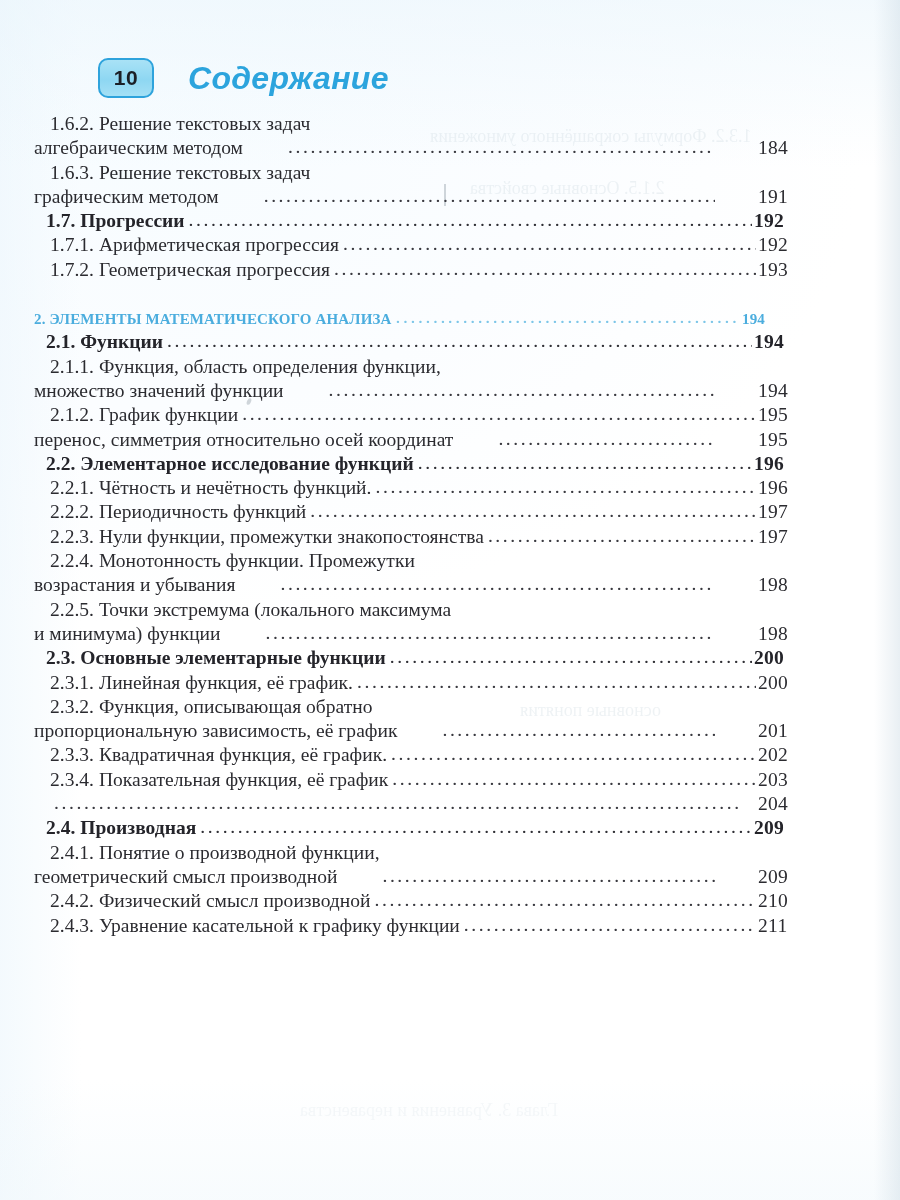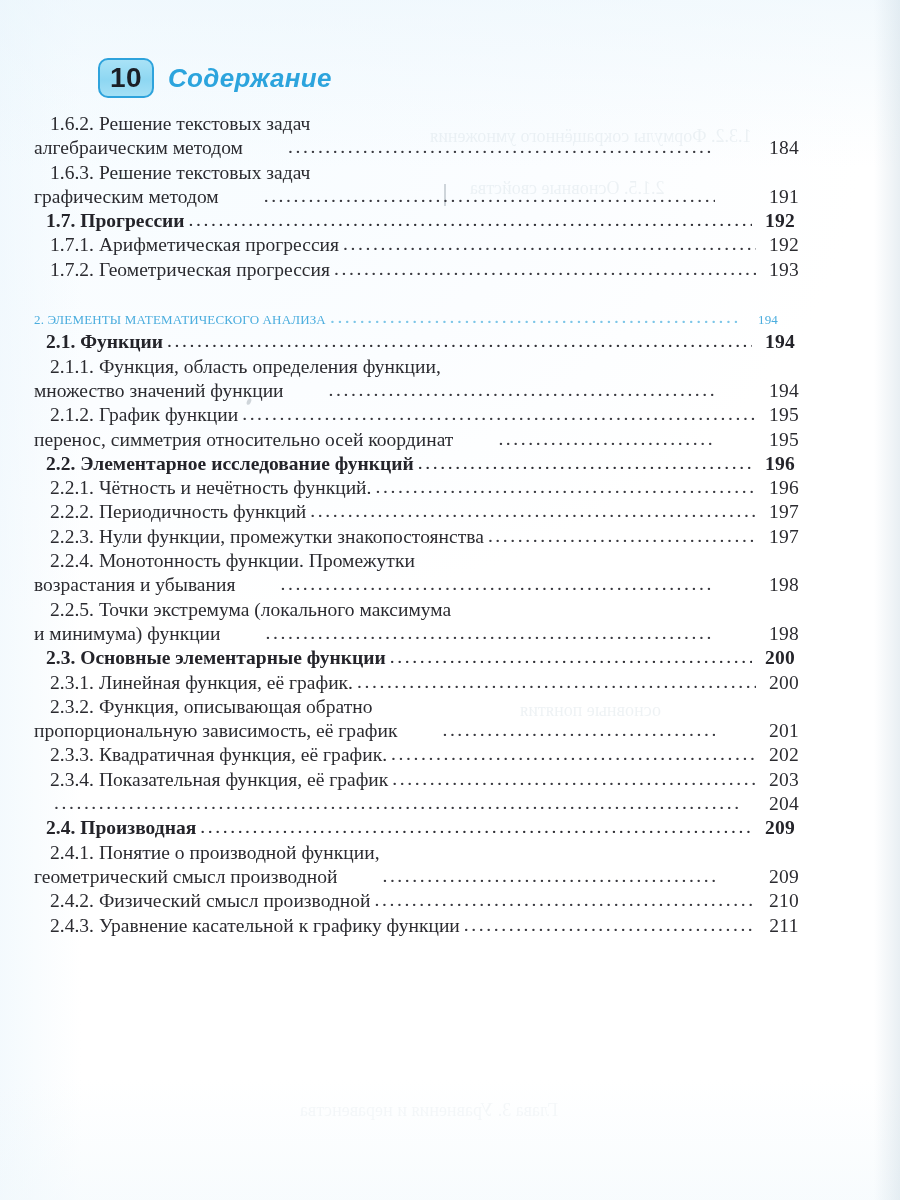--- a/index.html
+++ b/index.html
@@ -54,31 +54,32 @@
     width: 52px;
     height: 36px;
     border: 2px solid #2ea3dc;
     border-radius: 10px;
     background: linear-gradient(180deg, #a9e2f6 0%, #8ed7f2 55%, #a4e0f5 100%);
     display: flex;
     align-items: center;
     justify-content: center;
     font-family: "Liberation Sans", "DejaVu Sans", sans-serif;
     font-weight: bold;
-    font-size: 28px;
+    font-size: 21px;
     color: #1b1f26;
     letter-spacing: .5px;
   }
   .header-title {
     font-family: "Liberation Sans", "DejaVu Sans", sans-serif;
     font-style: italic;
     font-weight: bold;
-    font-size: 26px;
+    font-size: 32px;
     color: #2ca4dd;
     letter-spacing: .3px;
+    margin-left: 20px;
   }
 
   
   .toc {
     position: absolute;
     left: 8px;
     top: 113px;
     width: 900px;
   }
   .entry {
@@ -106,32 +107,32 @@
     font-size: 19.5px;
     letter-spacing: 2.6px;
     transform: translateY(-1px);
   }
   .leader::before {
     content: "............................................................................................";
   }
   .pagenum {
     flex: 0 0 auto;
     width: 52px;
-    text-align: center;
+    text-align: left;
     color: #2b2b30;
     font-size: 19.5px;
     letter-spacing: .3px;
   }
 
   
   .lvl1 > .line > .label,
   .lvl1 > .line > .pagenum {
     color: #4badde;
-    font-weight: normal;
-    font-size: 13px;
+    font-weight: bold;
+    font-size: 15px;
     letter-spacing: .15px;
   }
   .lvl1 > .line > .leader { color: #7cc6e8; }
   .lvl1 { margin-left: 26px; }
 
   .lvl2 { margin-left: 38px; }
   .lvl2 > .line > .label,
   .lvl2 > .line > .pagenum {
     font-weight: bold;
     color: #24242a;

